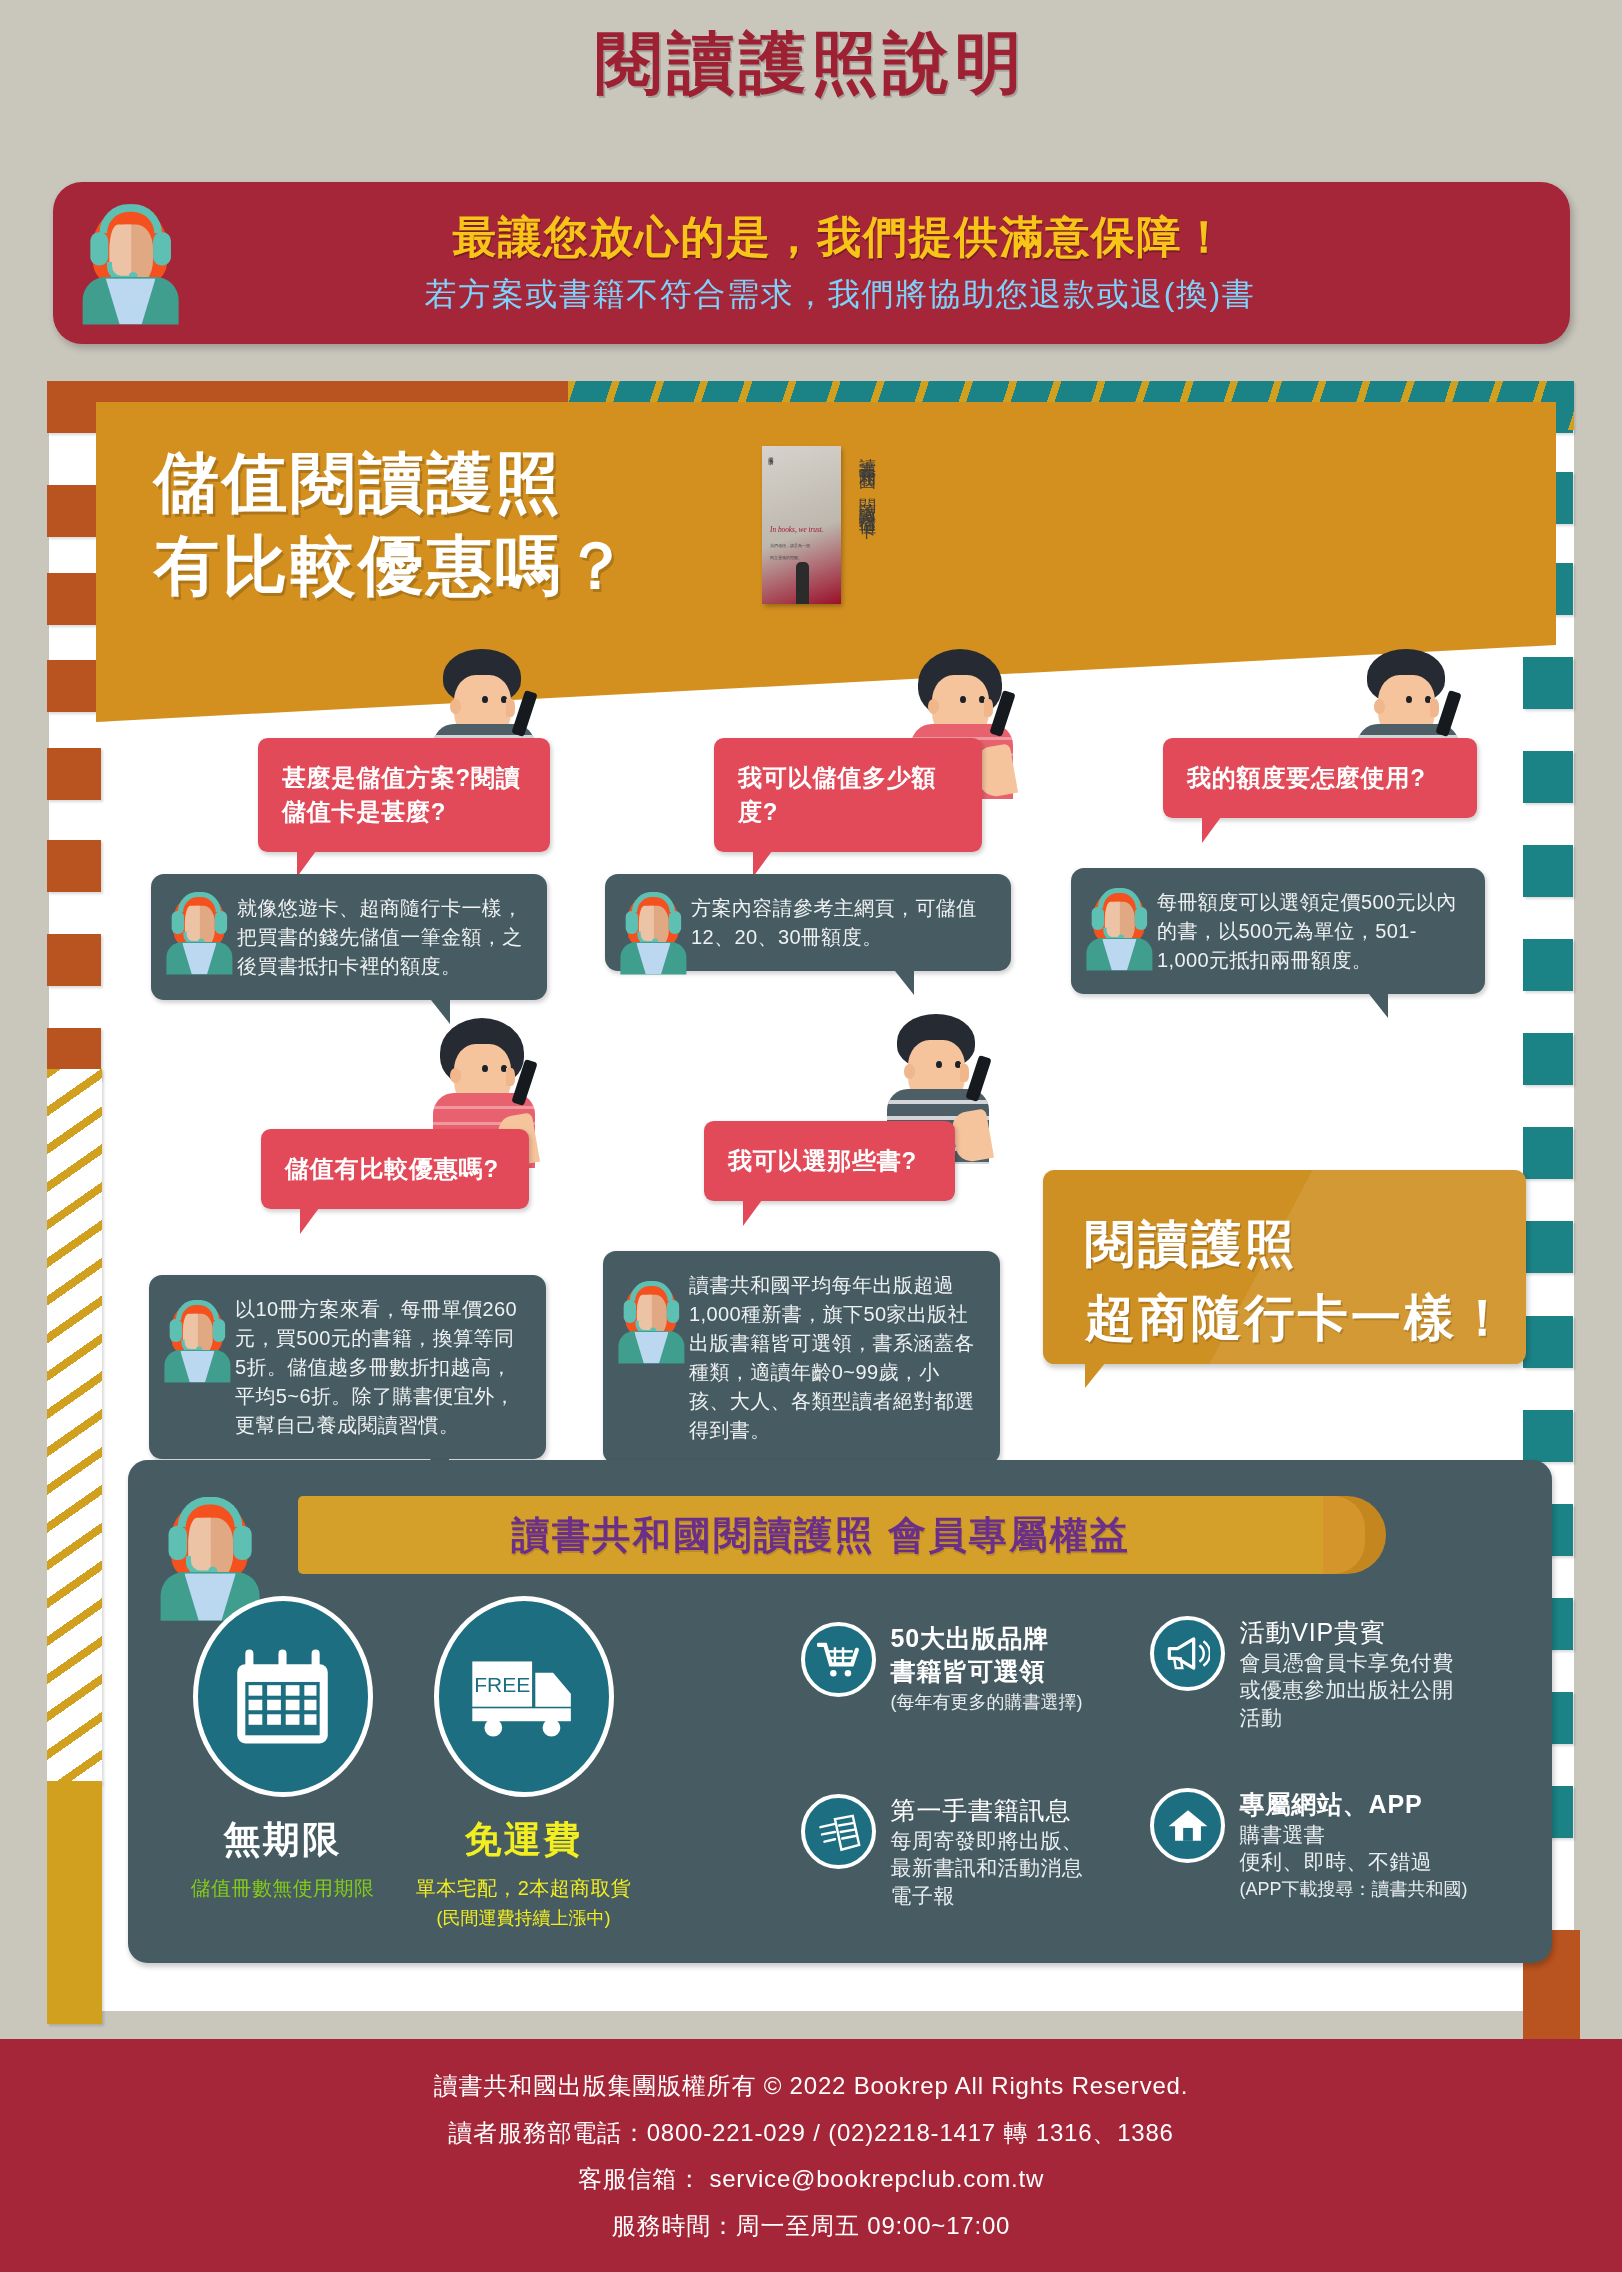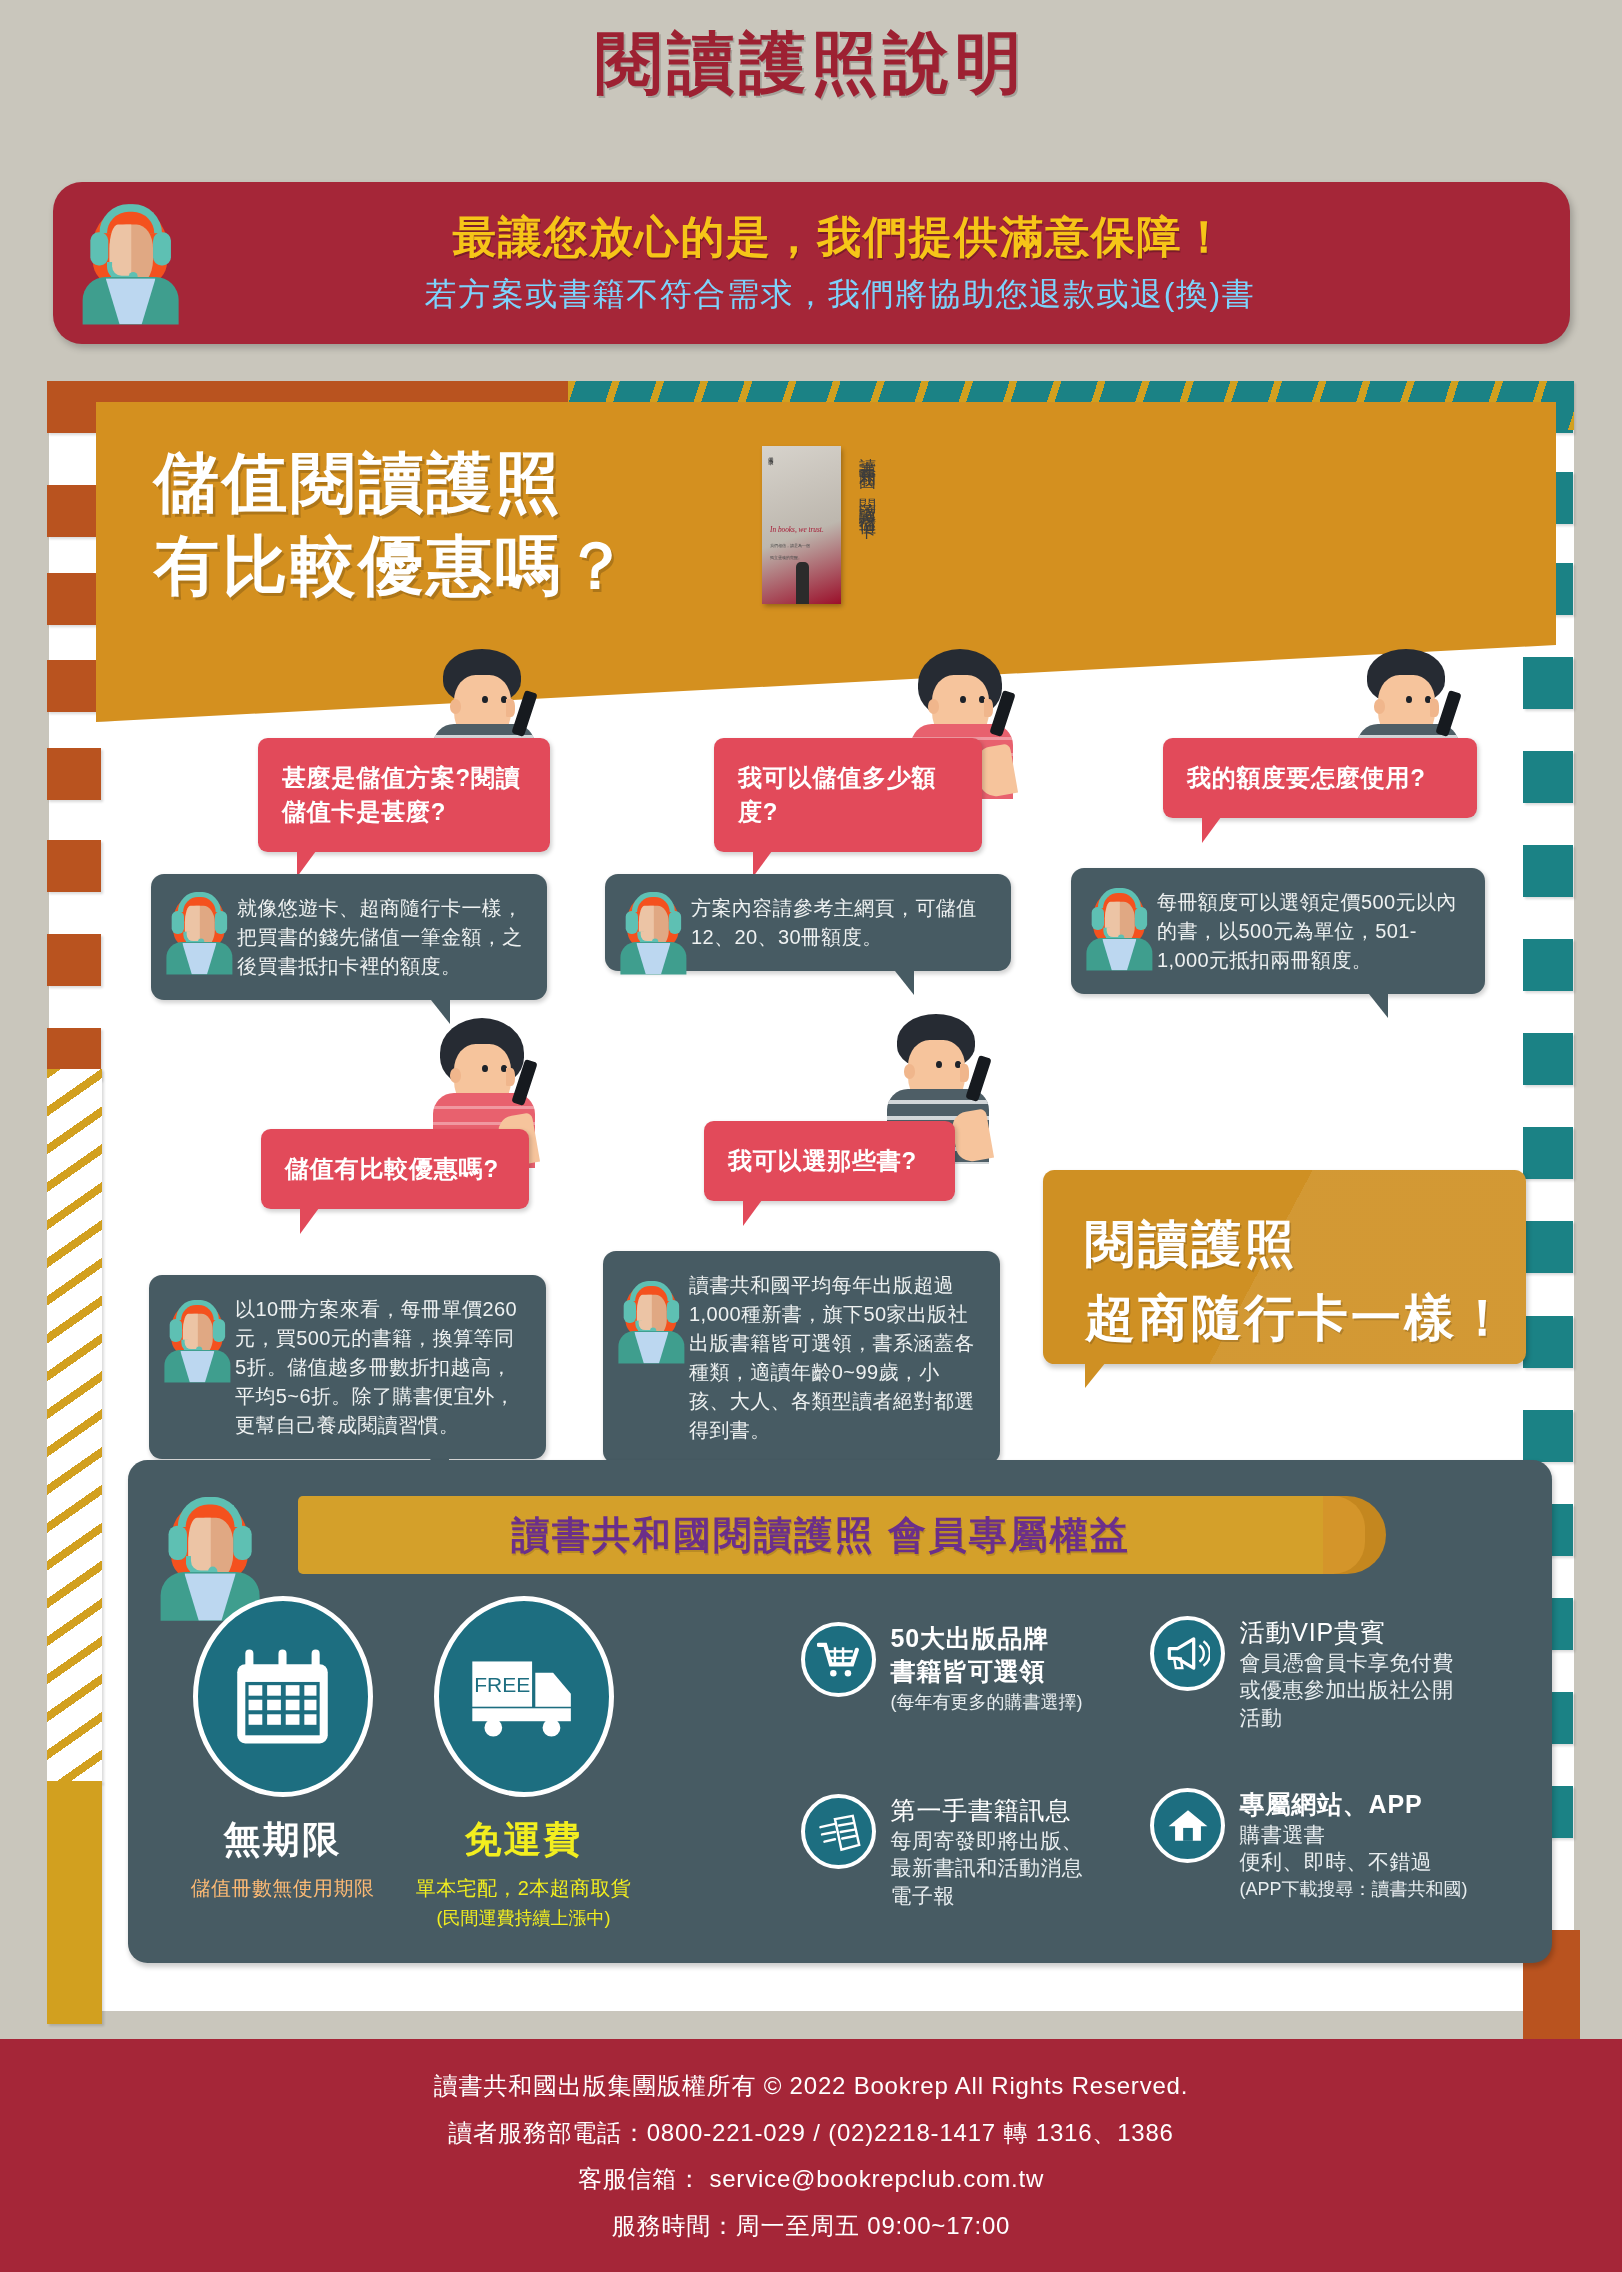--- a/index.html
+++ b/index.html
@@ -572,21 +572,21 @@
           <rect x="64" y="66" width="17" height="13"></rect>
             <rect x="87" y="66" width="15" height="13"></rect>
           <rect x="18" y="84" width="17" height="13"></rect>
             <rect x="41" y="84" width="17" height="13"></rect>
           <rect x="64" y="84" width="17" height="13"></rect>
             <rect x="87" y="84" width="15" height="13"></rect>
         </g>
       </svg>
     </div>
     <div class="big-title" style="color:#ffffff;">無期限</div>
-    <div class="big-sub" style="color:#fdba74;">儲值冊數無使用期限</div>
+    <div class="big-sub" style="color:#84cc16;">儲值冊數無使用期限</div>
   </div>
 
   <div class="big-ben" style="left:282px; top:136px;">
     <div class="circle-big">
       <svg width="114" height="84" viewBox="0 0 140 104" aria-hidden="true">
         <rect x="6" y="8" width="74" height="56" fill="#fff"></rect>
         <text x="43" y="46" font-size="26" font-family="Liberation Sans, sans-serif" fill="#1d6e80" text-anchor="middle">FREE</text>
         <path d="M84 22 h22 l22 26 v16 H84 Z" fill="#fff"></path>
         <rect x="6" y="66" width="122" height="16" fill="#fff"></rect>
         <circle cx="32" cy="90" r="11" fill="#fff"></circle>

